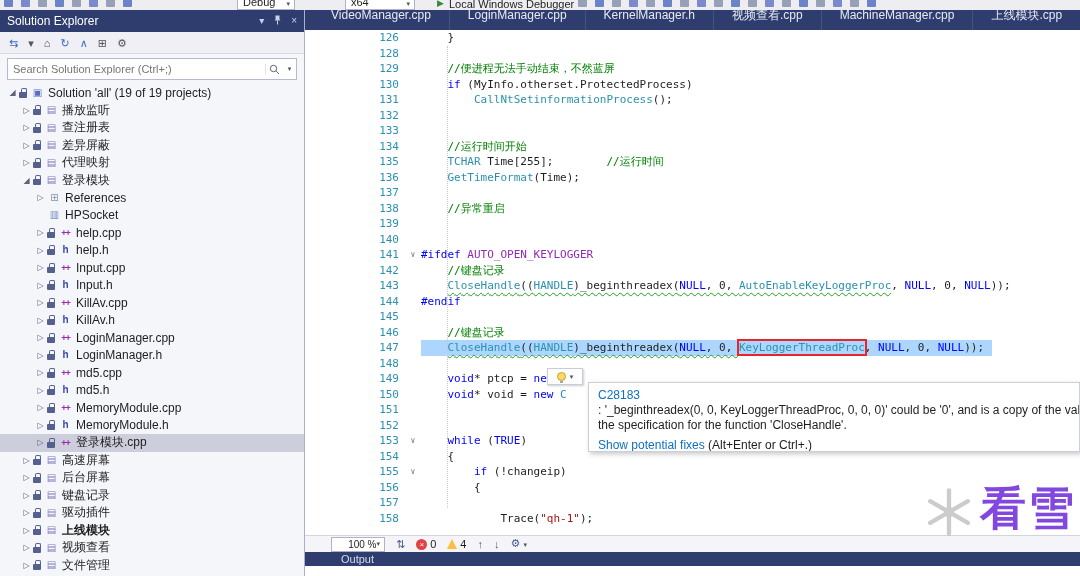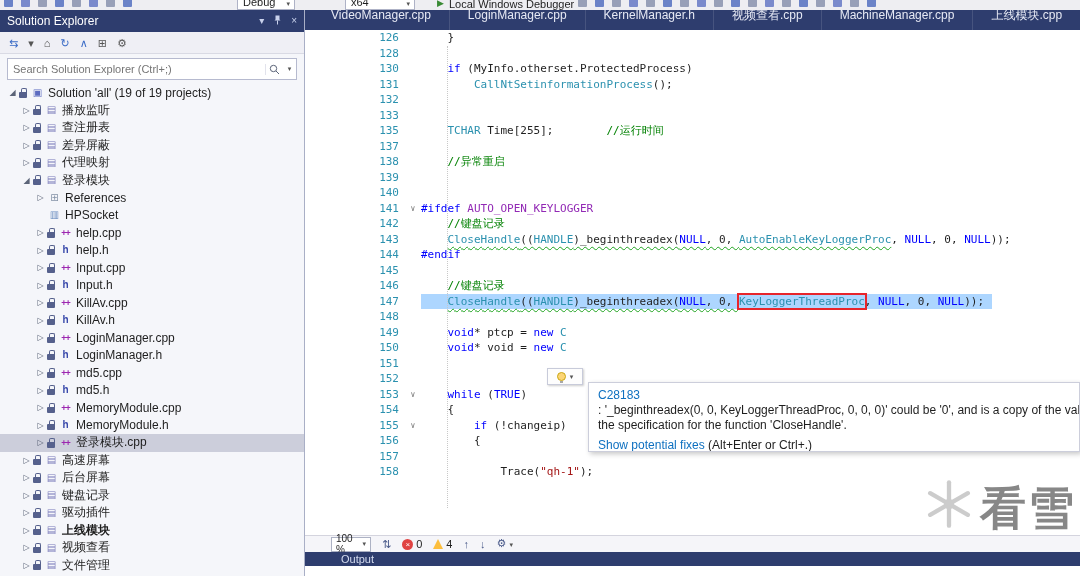--- a/index.html
+++ b/index.html
@@ -55,25 +55,25 @@
 
 .bulb{position:absolute;left:242px;top:338px;width:36px;height:17px;background:#FDFDFD;border:1px solid #C8CBDA;display:flex;align-items:center;justify-content:center;gap:4px;box-shadow:1px 1px 2px rgba(0,0,0,.2);z-index:45;cursor:pointer}
 .bulbicon{width:9px;height:9px;border-radius:50%;background:#FCD575;border:1px solid #C9A713;position:relative}
 .bulbicon::after{content:"";position:absolute;left:2px;top:8px;width:3px;height:2px;background:#A8A8A8}
 .tooltip{position:absolute;left:283px;top:352px;width:492px;height:70px;background:#fff;border:1px solid #CCCEDB;box-shadow:2px 2px 5px rgba(0,0,0,.22);padding:5px 9px;font-size:12px;line-height:15px;overflow:hidden;z-index:40}
 .tt-code{color:var(--link)}
 .tt-line{white-space:nowrap;color:#1E1E1E}
 .tt-fix{margin-top:5px}
 .tt-fix a{color:var(--link);text-decoration:none;cursor:pointer}
 
-.watermark{position:absolute;right:4px;top:478px;display:flex;align-items:flex-start;gap:5px;z-index:30;color:#737373;opacity:.85}
+.watermark{position:absolute;right:4px;top:478px;display:flex;align-items:flex-end;gap:5px;z-index:30;color:#6d28d9;opacity:.85}
 .watermark .wmtext{font-size:46px;font-weight:bold;letter-spacing:2px;line-height:60px}
 
 .bottombar{position:absolute;top:535px;left:0;width:775px;height:17px;background:#F5F5F9;border-top:1px solid #D4D4DE;display:flex;align-items:center;gap:11px;padding-left:26px;z-index:10;font-size:11px}
-.zoom{width:40px;height:15px;border:1px solid #ADB2C4;background:#fff;display:flex;align-items:center;justify-content:center;padding:0 4px;font-size:10px;cursor:pointer}
+.zoom{width:54px;height:15px;border:1px solid #ADB2C4;background:#fff;display:flex;align-items:center;justify-content:flex-end;padding:0 4px;font-size:10px;cursor:pointer}
 .bbi{color:#4A5A8A;font-size:11px;cursor:pointer;line-height:13px}
 .badge{display:inline-flex;align-items:center;cursor:pointer;color:#1E1E1E}
 .errdot{display:inline-block;width:11px;height:11px;border-radius:50%;background:#E04343;color:#fff;font-size:8px;line-height:11px;text-align:center;margin-right:3px}
 .wtri{display:inline-block;width:0;height:0;border-left:5.5px solid transparent;border-right:5.5px solid transparent;border-bottom:10px solid #FCBE3E;margin-right:3px}
 .outputbar{position:absolute;top:552px;left:0;width:775px;height:14px;background:var(--navy);color:#D5DCF0;font-size:11px;line-height:14px;padding-left:36px;z-index:10}
 .outputbar span{cursor:pointer}
 </style>
 </head>
 <body>
 
@@ -341,20 +341,26 @@
           <span class="codetext"><span class="tk-p">    }</span></span>
         </div>
         <div class="cl">
           <span class="bp"></span>
           <span class="lnum">128</span>
           <span class="fold"></span>
           <span class="codetext"></span>
         </div>
         <div class="cl">
           <span class="bp"></span>
+          <span class="lnum">129</span>
+          <span class="fold"></span>
+          <span class="codetext"><span class="tk-p">    </span><span class="tk-c">//便进程无法手动结束，不然蓝屏</span></span>
+        </div>
+        <div class="cl">
+          <span class="bp"></span>
           <span class="lnum">130</span>
           <span class="fold"></span>
           <span class="codetext"><span class="tk-p">    </span><span class="tk-k">if</span><span class="tk-p"> (MyInfo.otherset.ProtectedProcess)</span></span>
         </div>
         <div class="cl">
           <span class="bp"></span>
           <span class="lnum">131</span>
           <span class="fold"></span>
           <span class="codetext"><span class="tk-p">        </span><span class="tk-t">CallNtSetinformationProcess</span><span class="tk-p">();</span></span>
         </div>
@@ -365,23 +371,35 @@
           <span class="codetext"></span>
         </div>
         <div class="cl">
           <span class="bp"></span>
           <span class="lnum">133</span>
           <span class="fold"></span>
           <span class="codetext"></span>
         </div>
         <div class="cl">
           <span class="bp"></span>
+          <span class="lnum">134</span>
+          <span class="fold"></span>
+          <span class="codetext"><span class="tk-p">    </span><span class="tk-c">//运行时间开始</span></span>
+        </div>
+        <div class="cl">
+          <span class="bp"></span>
           <span class="lnum">135</span>
           <span class="fold"></span>
           <span class="codetext"><span class="tk-p">    </span><span class="tk-t">TCHAR</span><span class="tk-p"> Time[255];</span><span class="tk-p">        </span><span class="tk-c">//运行时间</span></span>
+        </div>
+        <div class="cl">
+          <span class="bp"></span>
+          <span class="lnum">136</span>
+          <span class="fold"></span>
+          <span class="codetext"><span class="tk-p">    </span><span class="tk-t">GetTimeFormat</span><span class="tk-p">(Time);</span></span>
         </div>
         <div class="cl">
           <span class="bp"></span>
           <span class="lnum">137</span>
           <span class="fold"></span>
           <span class="codetext"></span>
         </div>
         <div class="cl">
           <span class="bp"></span>
           <span class="lnum">138</span>

